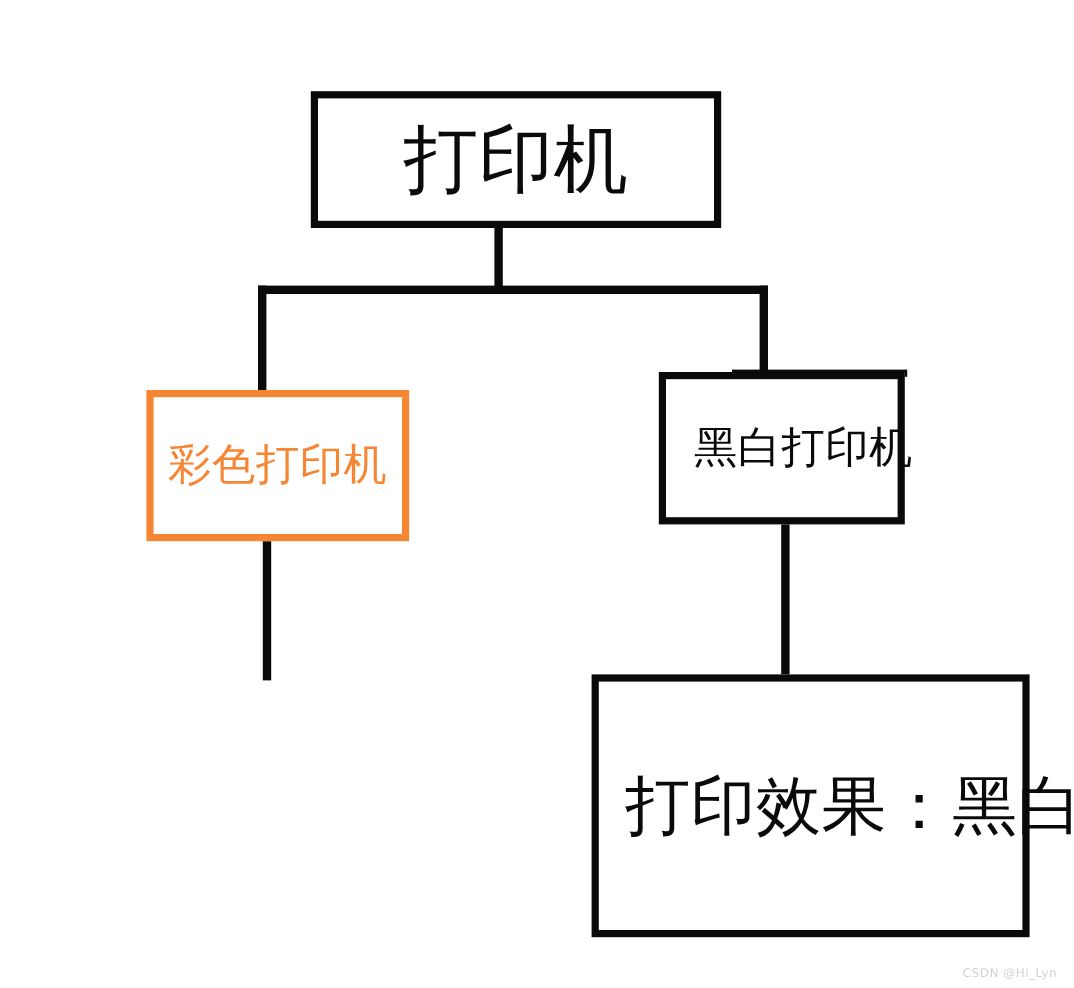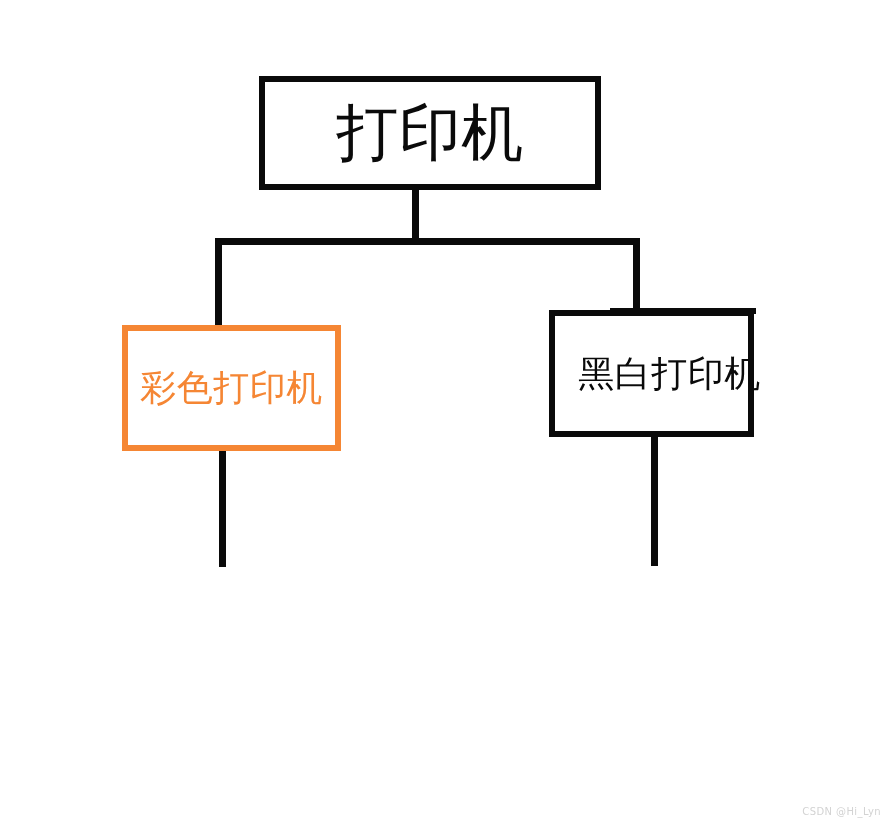--- a/index.html
+++ b/index.html
@@ -30,20 +30,21 @@
     white-space: nowrap;
     letter-spacing: 0.5px;
   }
   .node.black {
     border: 6px solid #0a0a0a;
     color: #0a0a0a;
   }
   .node.orange {
     border: 6px solid #f58634;
     color: #f58634;
+    font-family: Liberation Serif, serif;
   }
 
   
   #node-root {
     left: 259px;
     top: 36px;
     width: 342px;
     height: 114px;
     font-size: 62px;
     margin-top: 40px;
@@ -171,16 +172,19 @@
 
   <div class="node orange" id="node-color-printer">
     <span>彩色打印机</span>
   </div>
 
   <div class="node black" id="node-bw-printer">
     <span>黑白打印机</span>
   </div>
 
 
+  <div class="node black" id="node-bw-result">
+    <span>打印效果：黑白</span>
+  </div>
 
   <div id="watermark">CSDN @Hi_Lyn</div>
 
 </div>
 
 </body></html>

